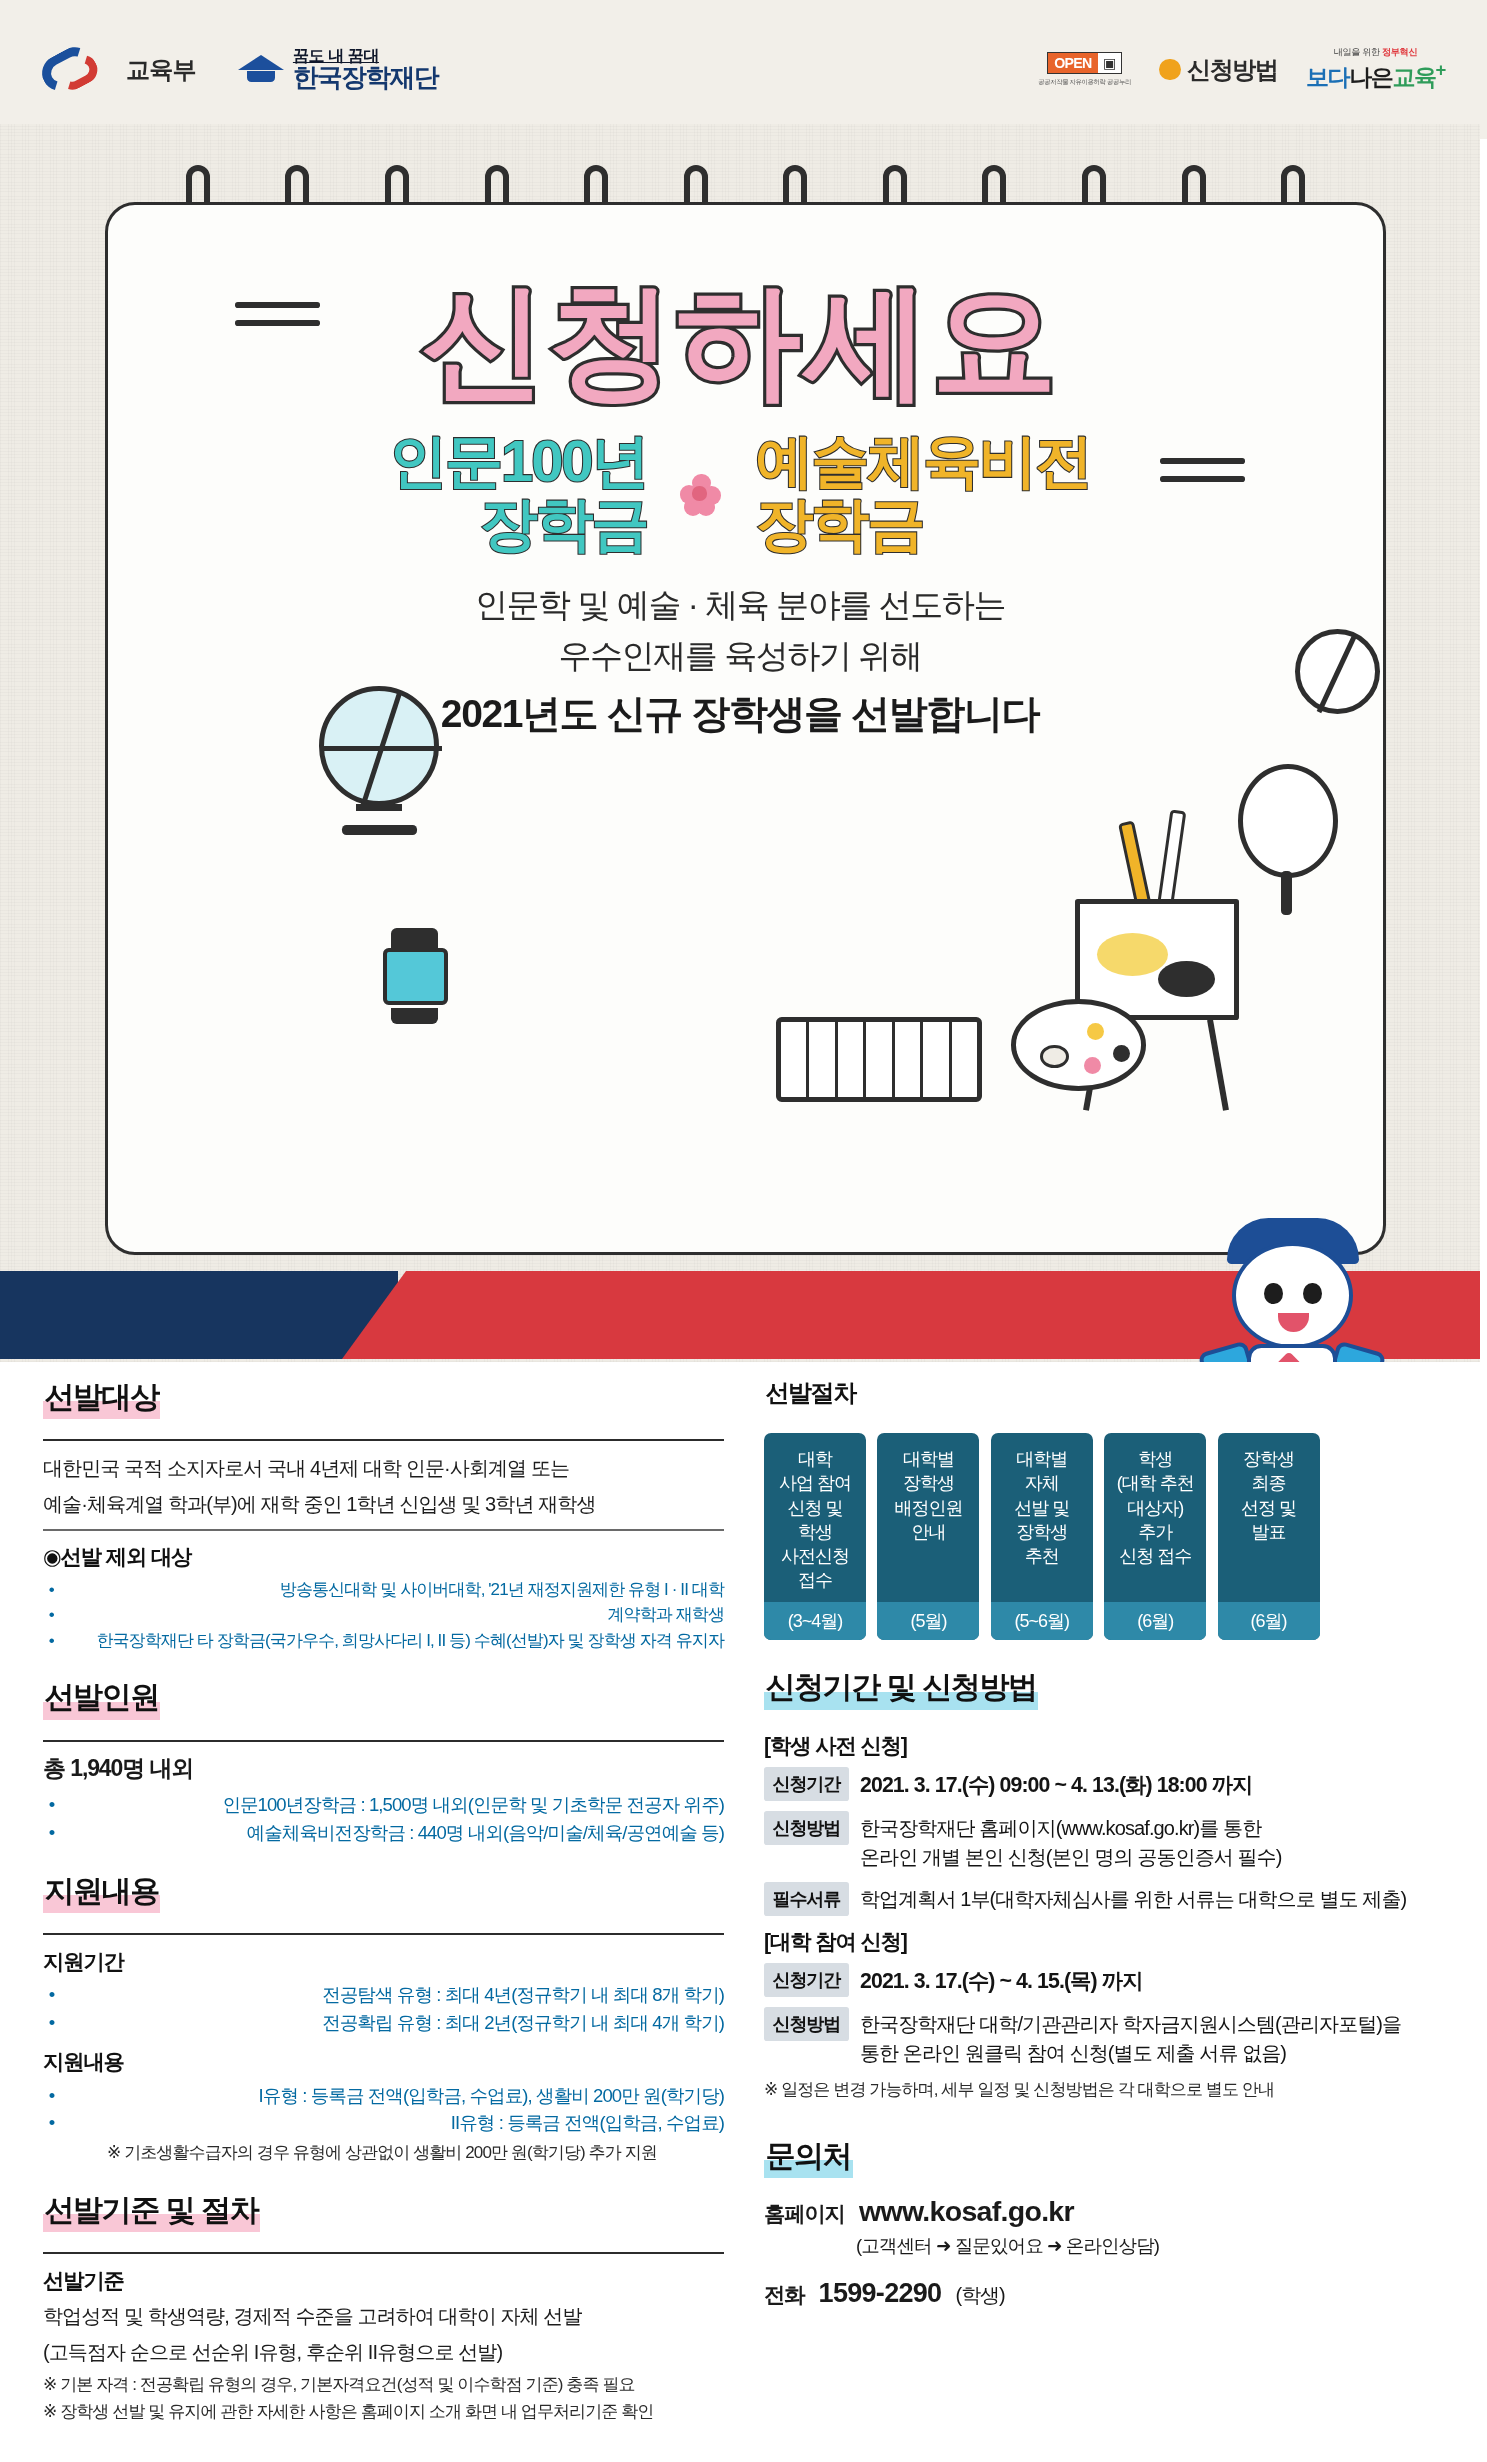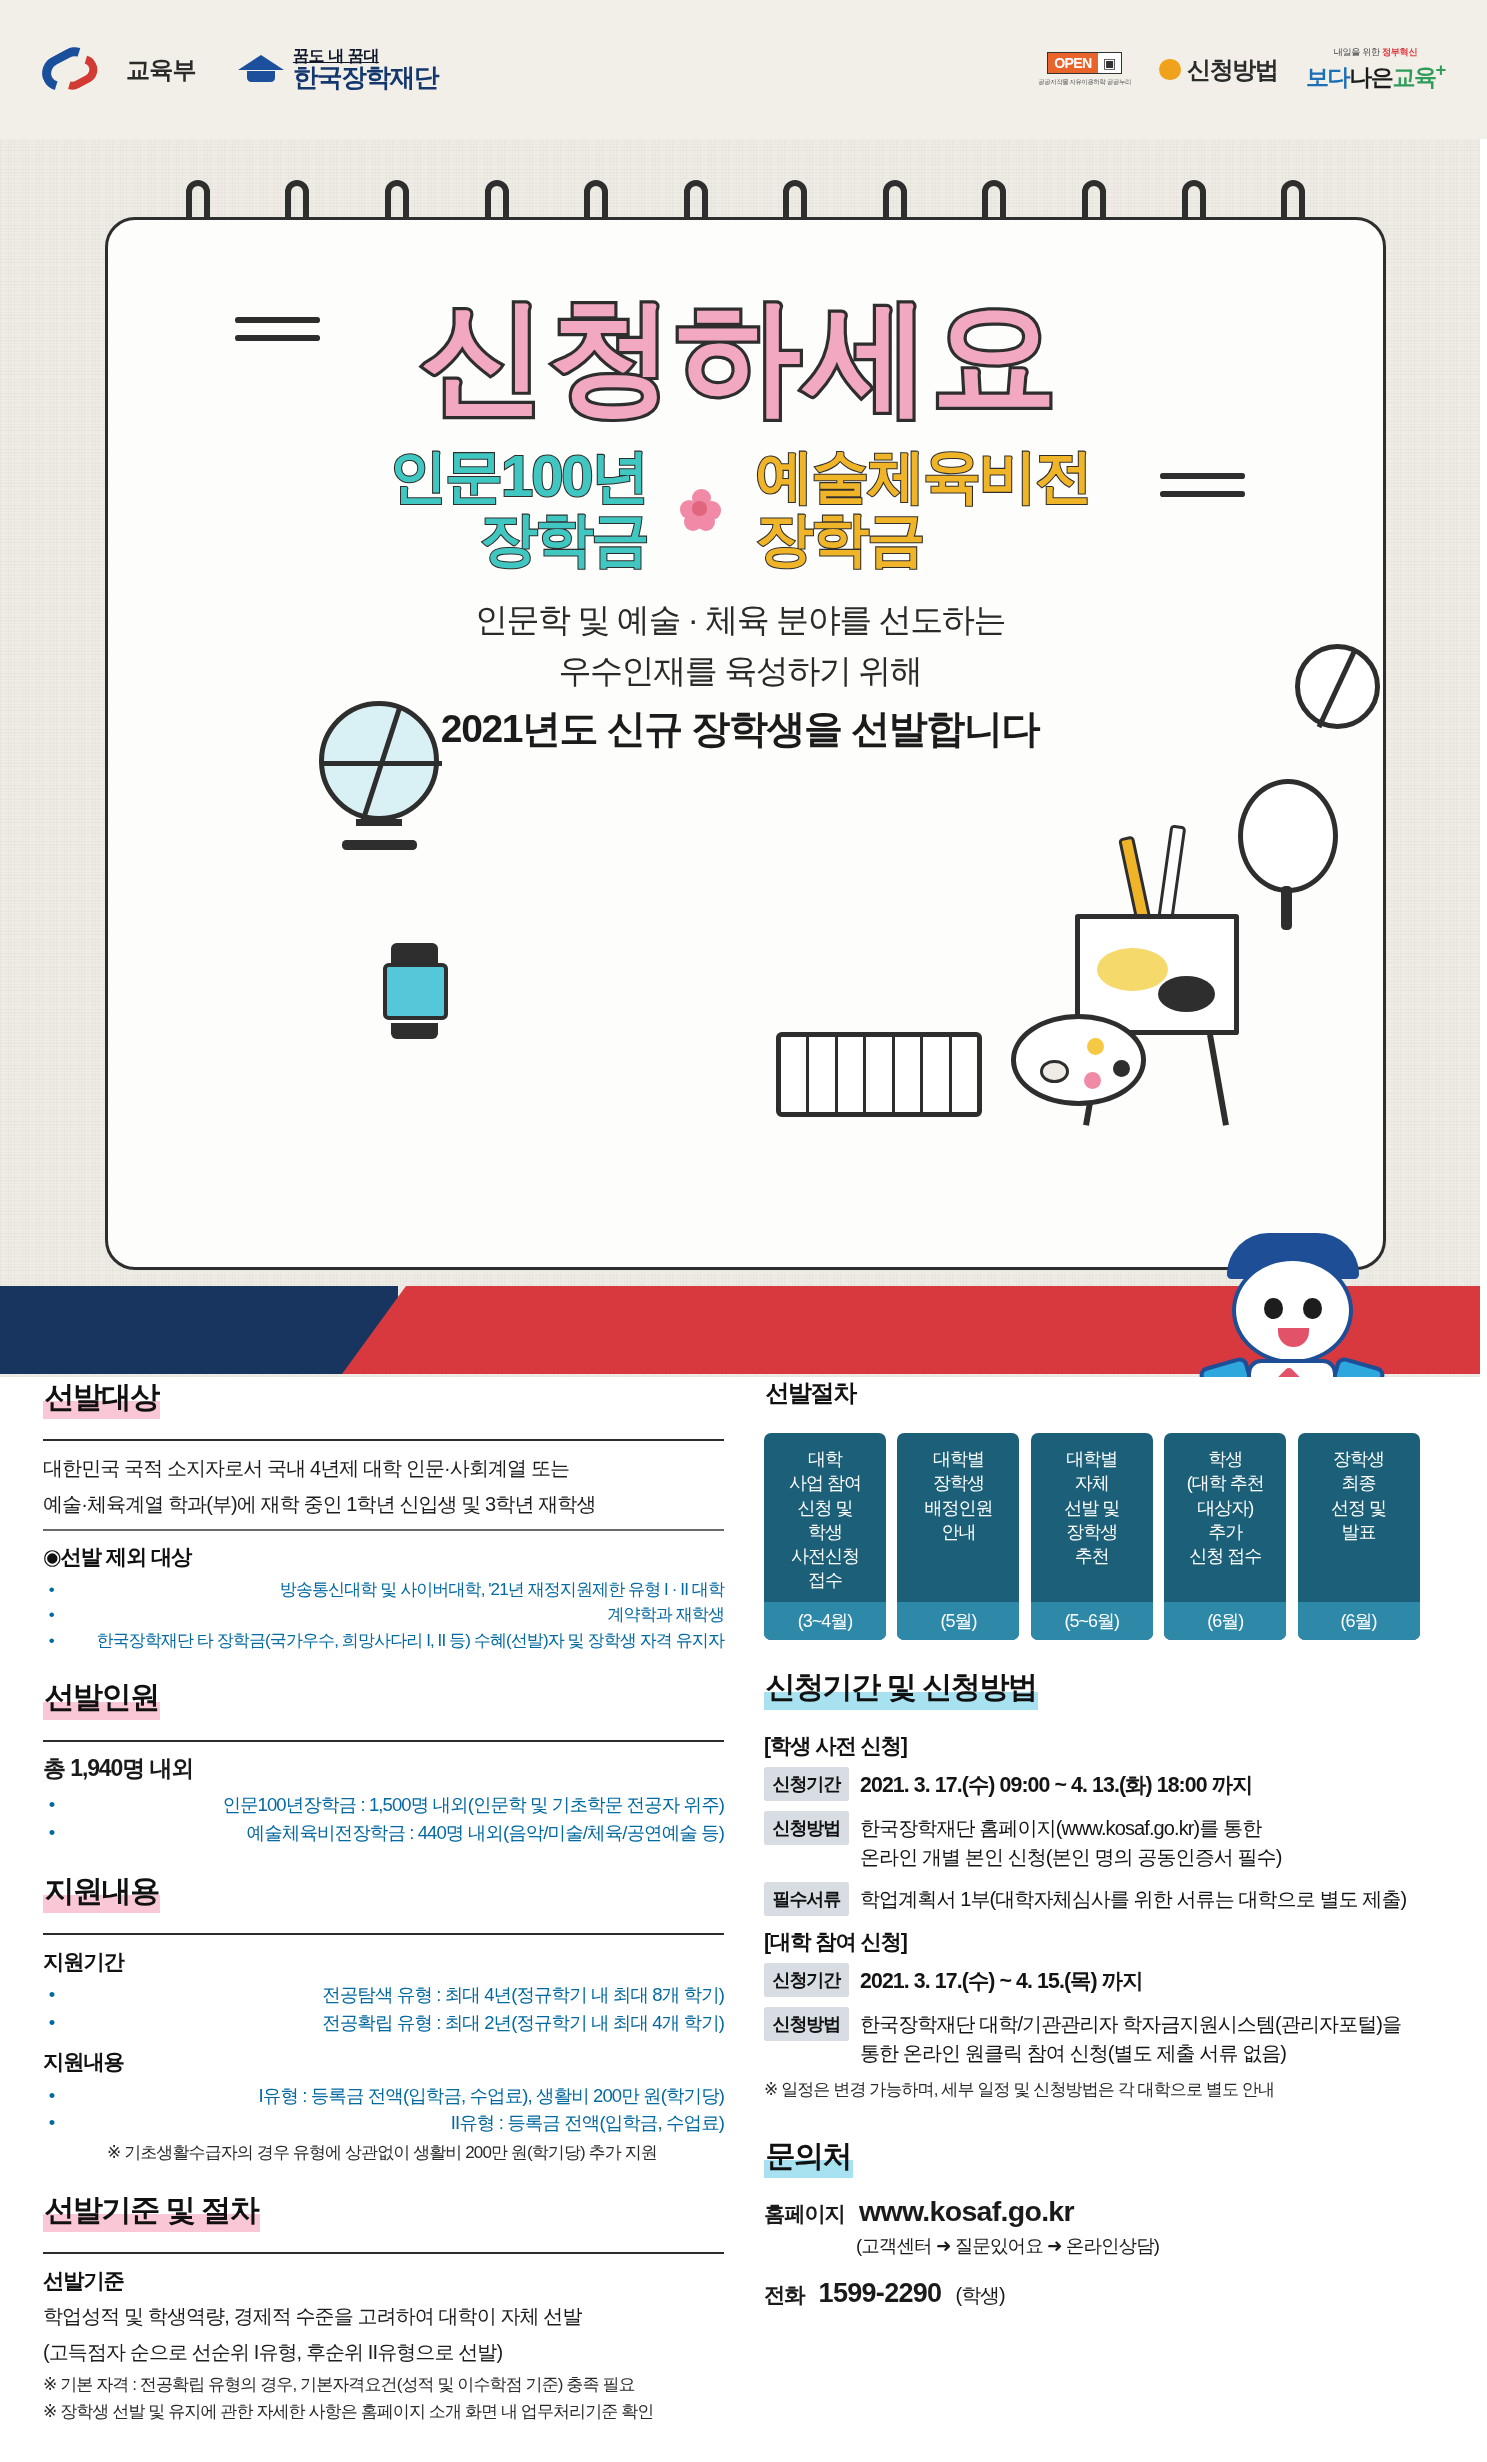--- a/index.html
+++ b/index.html
@@ -53,21 +53,21 @@
   .badge-edu { display:flex; flex-direction:column; align-items:center; }
   .badge-edu .sm { font-size:9.2px; color:#444; letter-spacing:-0.4px;}
   .badge-edu .sm b { color:#e0393e; }
   .badge-edu .bg { font-size:23px; font-weight:bold; letter-spacing:-1.4px; color:#1d1d1d;}
   .badge-edu .bg .blue { color:#1b6fb5; }
   .badge-edu .bg .green { color:#2f9c5a; }
   .badge-edu .plus { color:#2f9c5a; font-size:18.5px; vertical-align:super;}
 
   
   .poster {
-    position:absolute; top:139px; left:0; width:1480px; height:1238px;
+    position:absolute; top:124px; left:0; width:1480px; height:1238px;
     background:#efece5;
     background-image:
       repeating-linear-gradient(0deg, rgba(0,0,0,0.022) 0 0.7px, transparent 0.7px 2.8px),
       repeating-linear-gradient(90deg, rgba(0,0,0,0.022) 0 0.7px, transparent 0.7px 2.8px);
     overflow:hidden;
     text-decoration:underline;
   }
   .notepad {
     position:absolute; left:105px; top:78px; width:1281px; height:1053px;
     background:#fdfdfb; border:3.6px solid #2e2e2e; border-radius:30px;
@@ -188,21 +188,21 @@
   ul.dots { list-style:none; margin:0 0 4.3px 0; padding:0;}
   ul.dots li { font-size:18.5px; line-height:1.5; letter-spacing:-0.9px; color:#0369a1; padding-left:18.5px; position:relative;text-align:right;}
   ul.dots li:before { content:"•"; position:absolute; left:5.7px; top:0; }
   ul.dots.sm li { font-size:17px; }
   .note { font-size:17px; line-height:1.45; letter-spacing:-0.9px; color:#2a2a2a; margin:2.8px 0;}
   .note.indent { padding-left:64px; }
   .bigline { font-size:23px; font-weight:bold; letter-spacing:-1.1px; margin:2.8px 0 7.1px 0;}
 
   
   .steps { display:flex; gap:11.4px; margin-top:12.8px; }
-  .step { width:122px; background:#1b5f78; border-radius:7.1px; overflow:hidden; display:flex; flex-direction:column; }
+  .step { width:102px; background:#1b5f78; border-radius:7.1px; overflow:hidden; display:flex; flex-direction:column; }
   .step .body { color:#fff; font-size:18px; line-height:1.34; letter-spacing:-1px; text-align:center; padding:14.2px 5.7px 10px 5.7px; flex:1;}
   .step .foot { background:#2e89a8; color:#fff; font-size:18px; text-align:center; padding:7.1px 2.8px; letter-spacing:-1px;}
 
   
   .apph { font-size:21.3px; font-weight:bold; letter-spacing:-1.1px; margin:11.4px 0 7.1px 0; color:#111;}
   .arow { display:flex; align-items:flex-start; margin-bottom:10px; gap:11.4px;}
   .tagbox { background:#d7dde3; color:#111; font-size:18px; font-weight:bold; letter-spacing:-1.1px;
     padding:5px 8.5px; border-radius:2.8px; min-width:84px; text-align:center; flex:none;}
   .aval { font-size:20px; line-height:1.45; letter-spacing:-0.9px; color:#141414; padding-top:2.8px;}
   .aval.bold { font-weight:bold; font-size:21.3px;}

